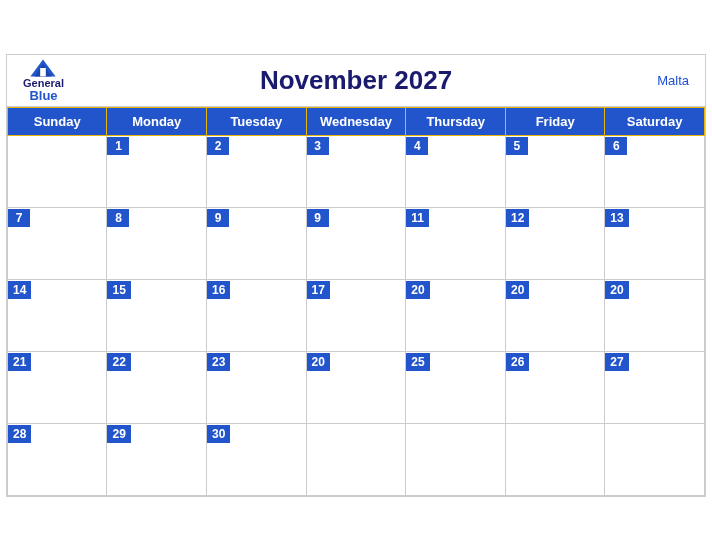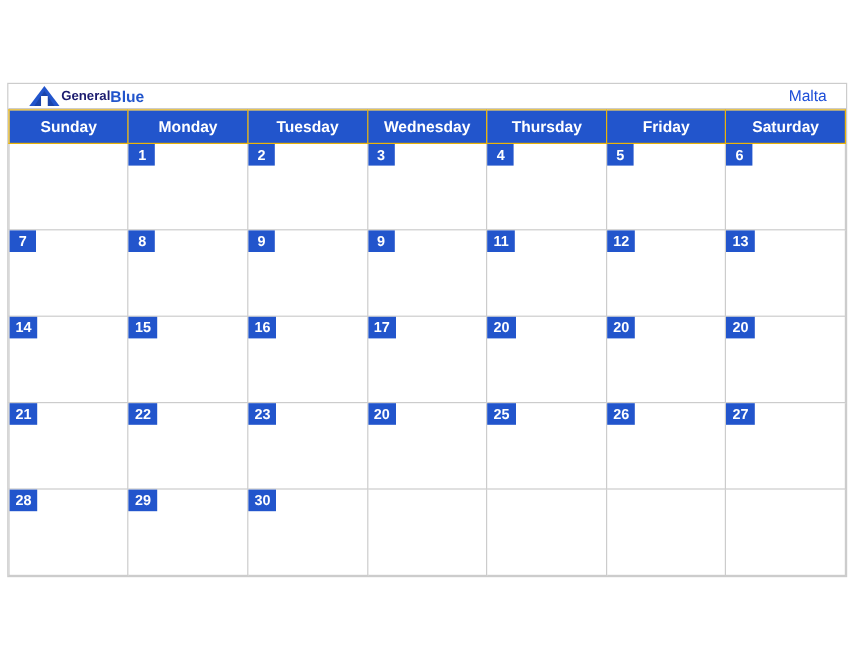--- a/index.html
+++ b/index.html
@@ -24,21 +24,21 @@
       padding: 10px 16px;
       position: relative;
       border-bottom: 1px solid #ccc;
     }
     .logo-area {
       position: absolute;
       left: 16px;
       top: 50%;
       transform: translateY(-50%);
       display: flex;
-      flex-direction: row;
+      flex-direction: column;
       align-items: center;
     }
     .logo-text-general {
       font-size: 11px;
       color: #1a1a6e;
       font-weight: bold;
       line-height: 1;
     }
     .logo-text-blue {
       font-size: 13px;
@@ -107,20 +107,21 @@
   <div class="calendar-header">
     <div class="logo-area">
       <svg class="logo-icon" viewBox="0 0 40 28">
         <polygon points="20,2 38,26 2,26" fill="#2255cc"></polygon>
         <polygon points="20,8 32,26 8,26" fill="#1a44aa"></polygon>
         <rect x="16" y="14" width="8" height="12" fill="#fff"></rect>
       </svg>
       <span class="logo-text-general">General</span>
       <span class="logo-text-blue">Blue</span>
     </div>
+    <h1 class="calendar-title">November 2027</h1>
     <span class="country-label">Malta</span>
   </div>
   <table class="calendar-grid">
     <thead>
       <tr>
         <th>Sunday</th>
         <th>Monday</th>
         <th>Tuesday</th>
         <th>Wednesday</th>
         <th>Thursday</th>

